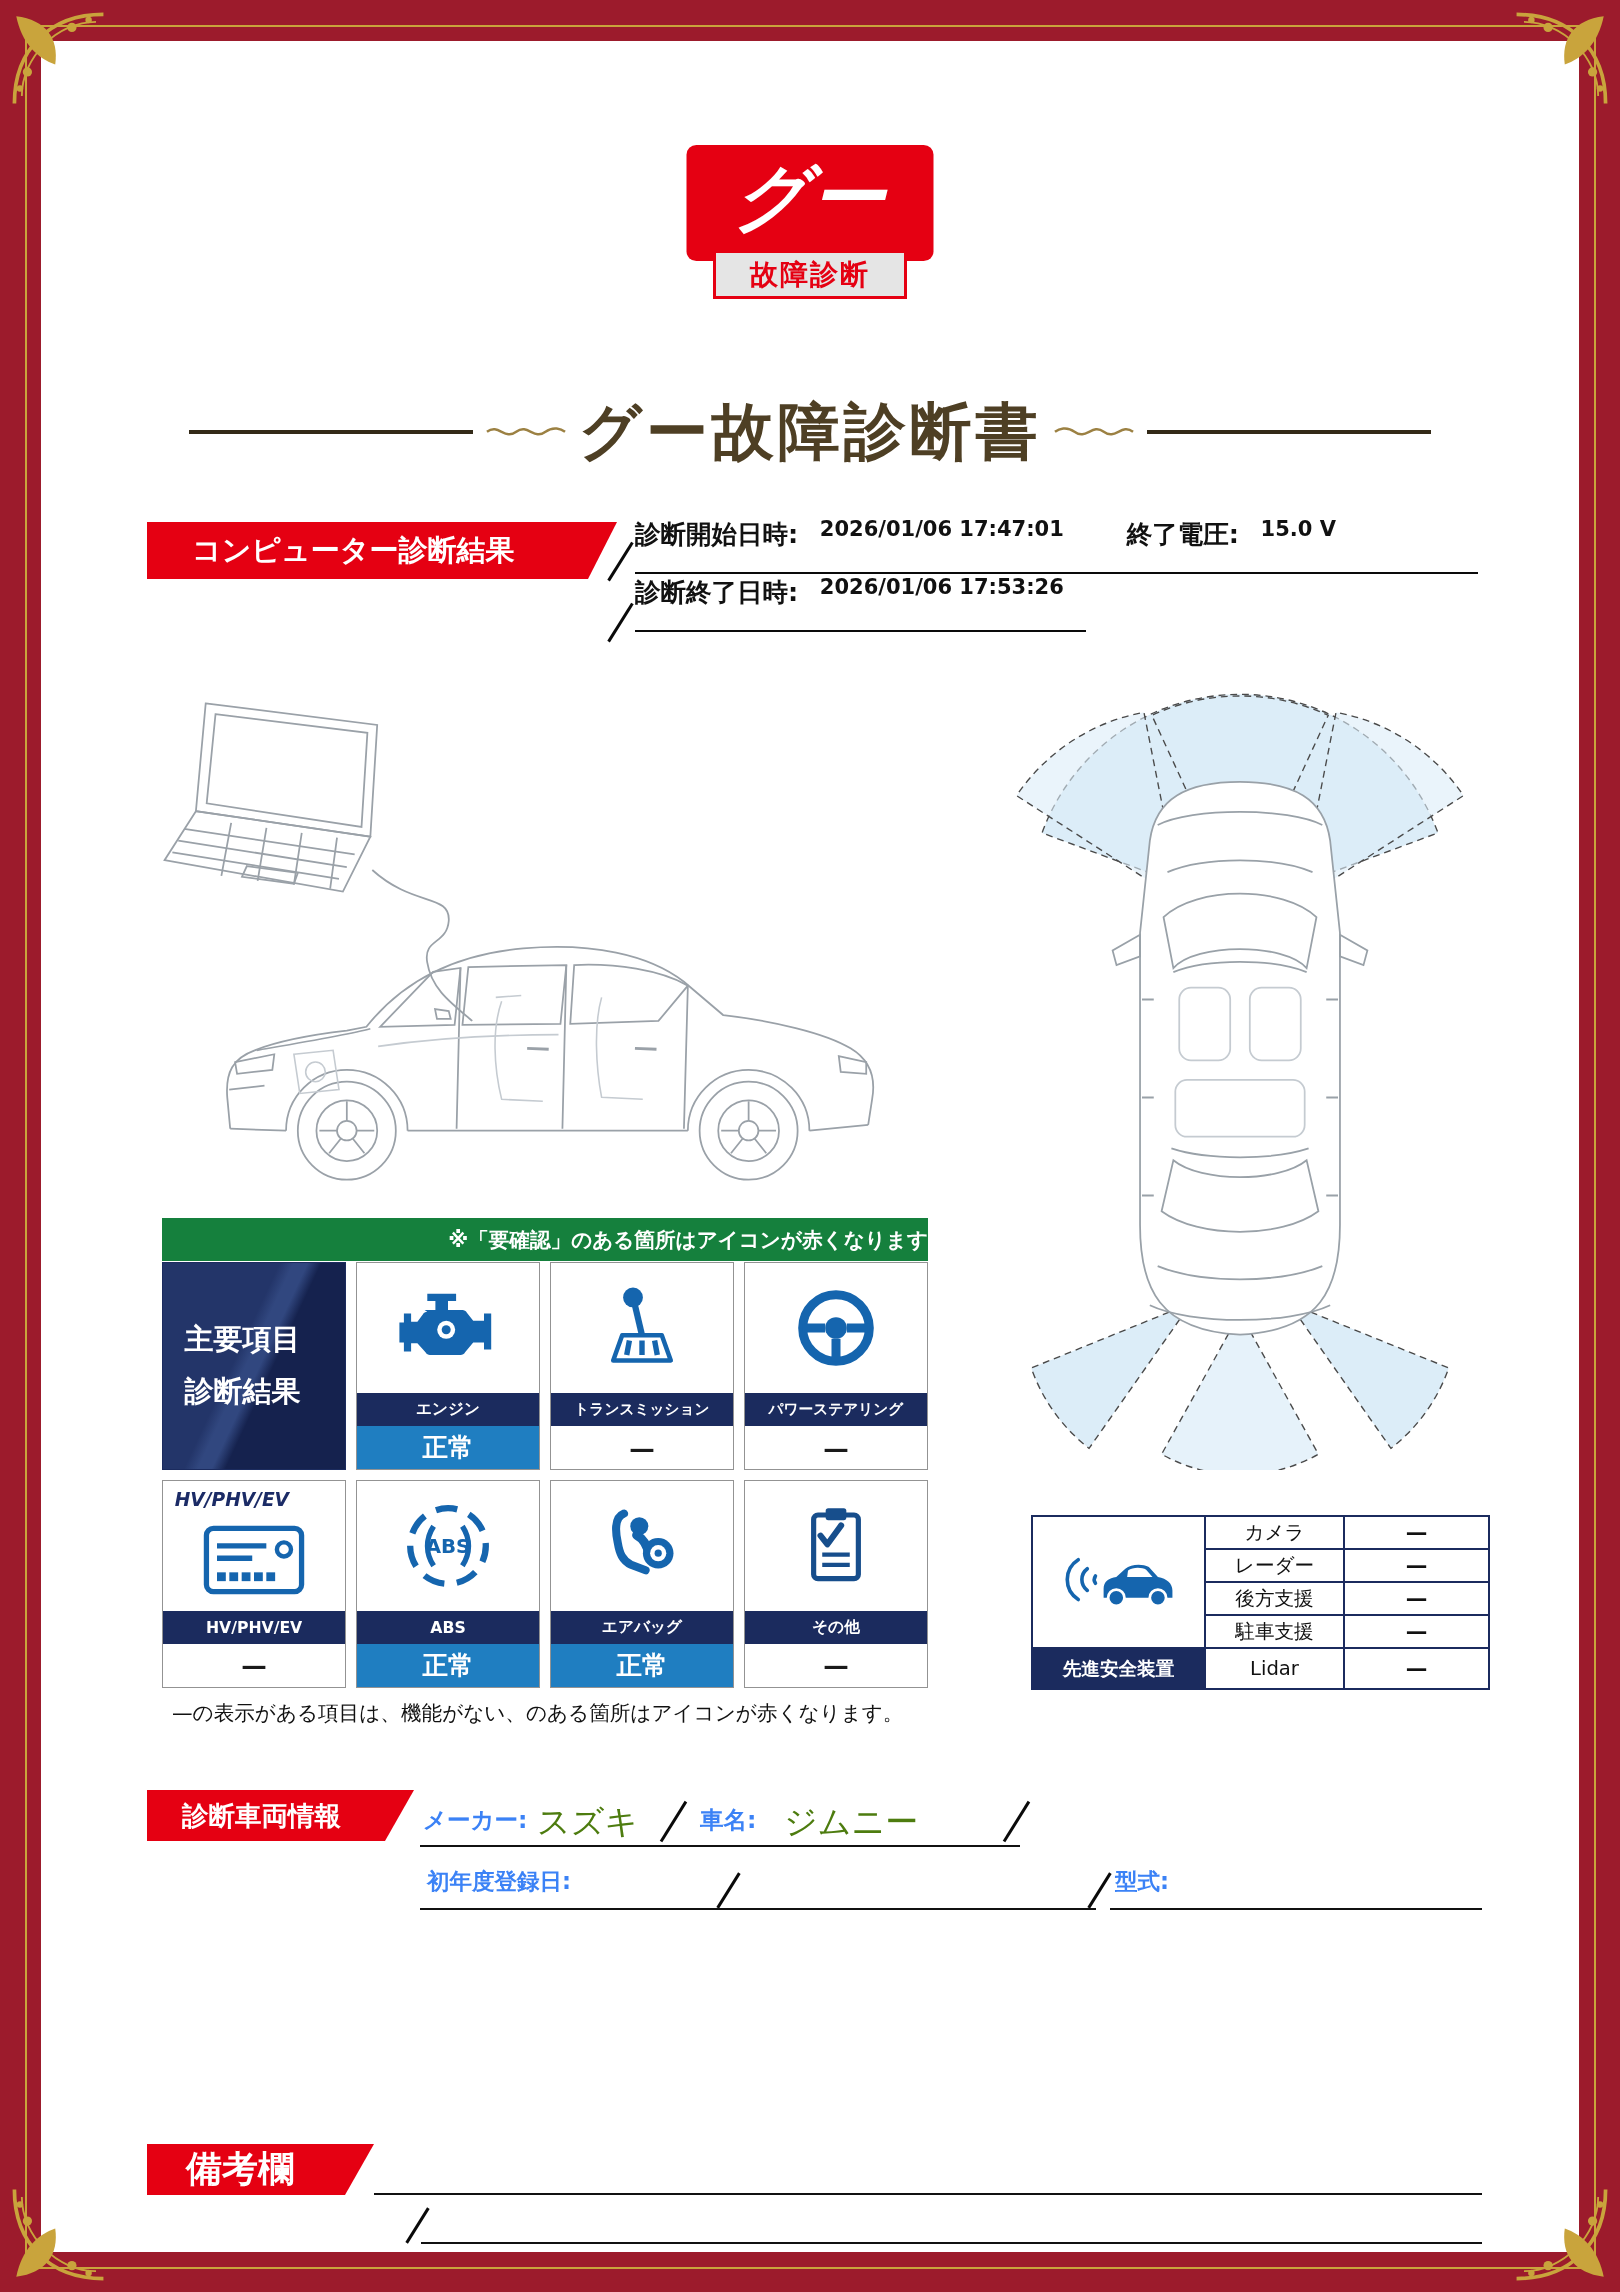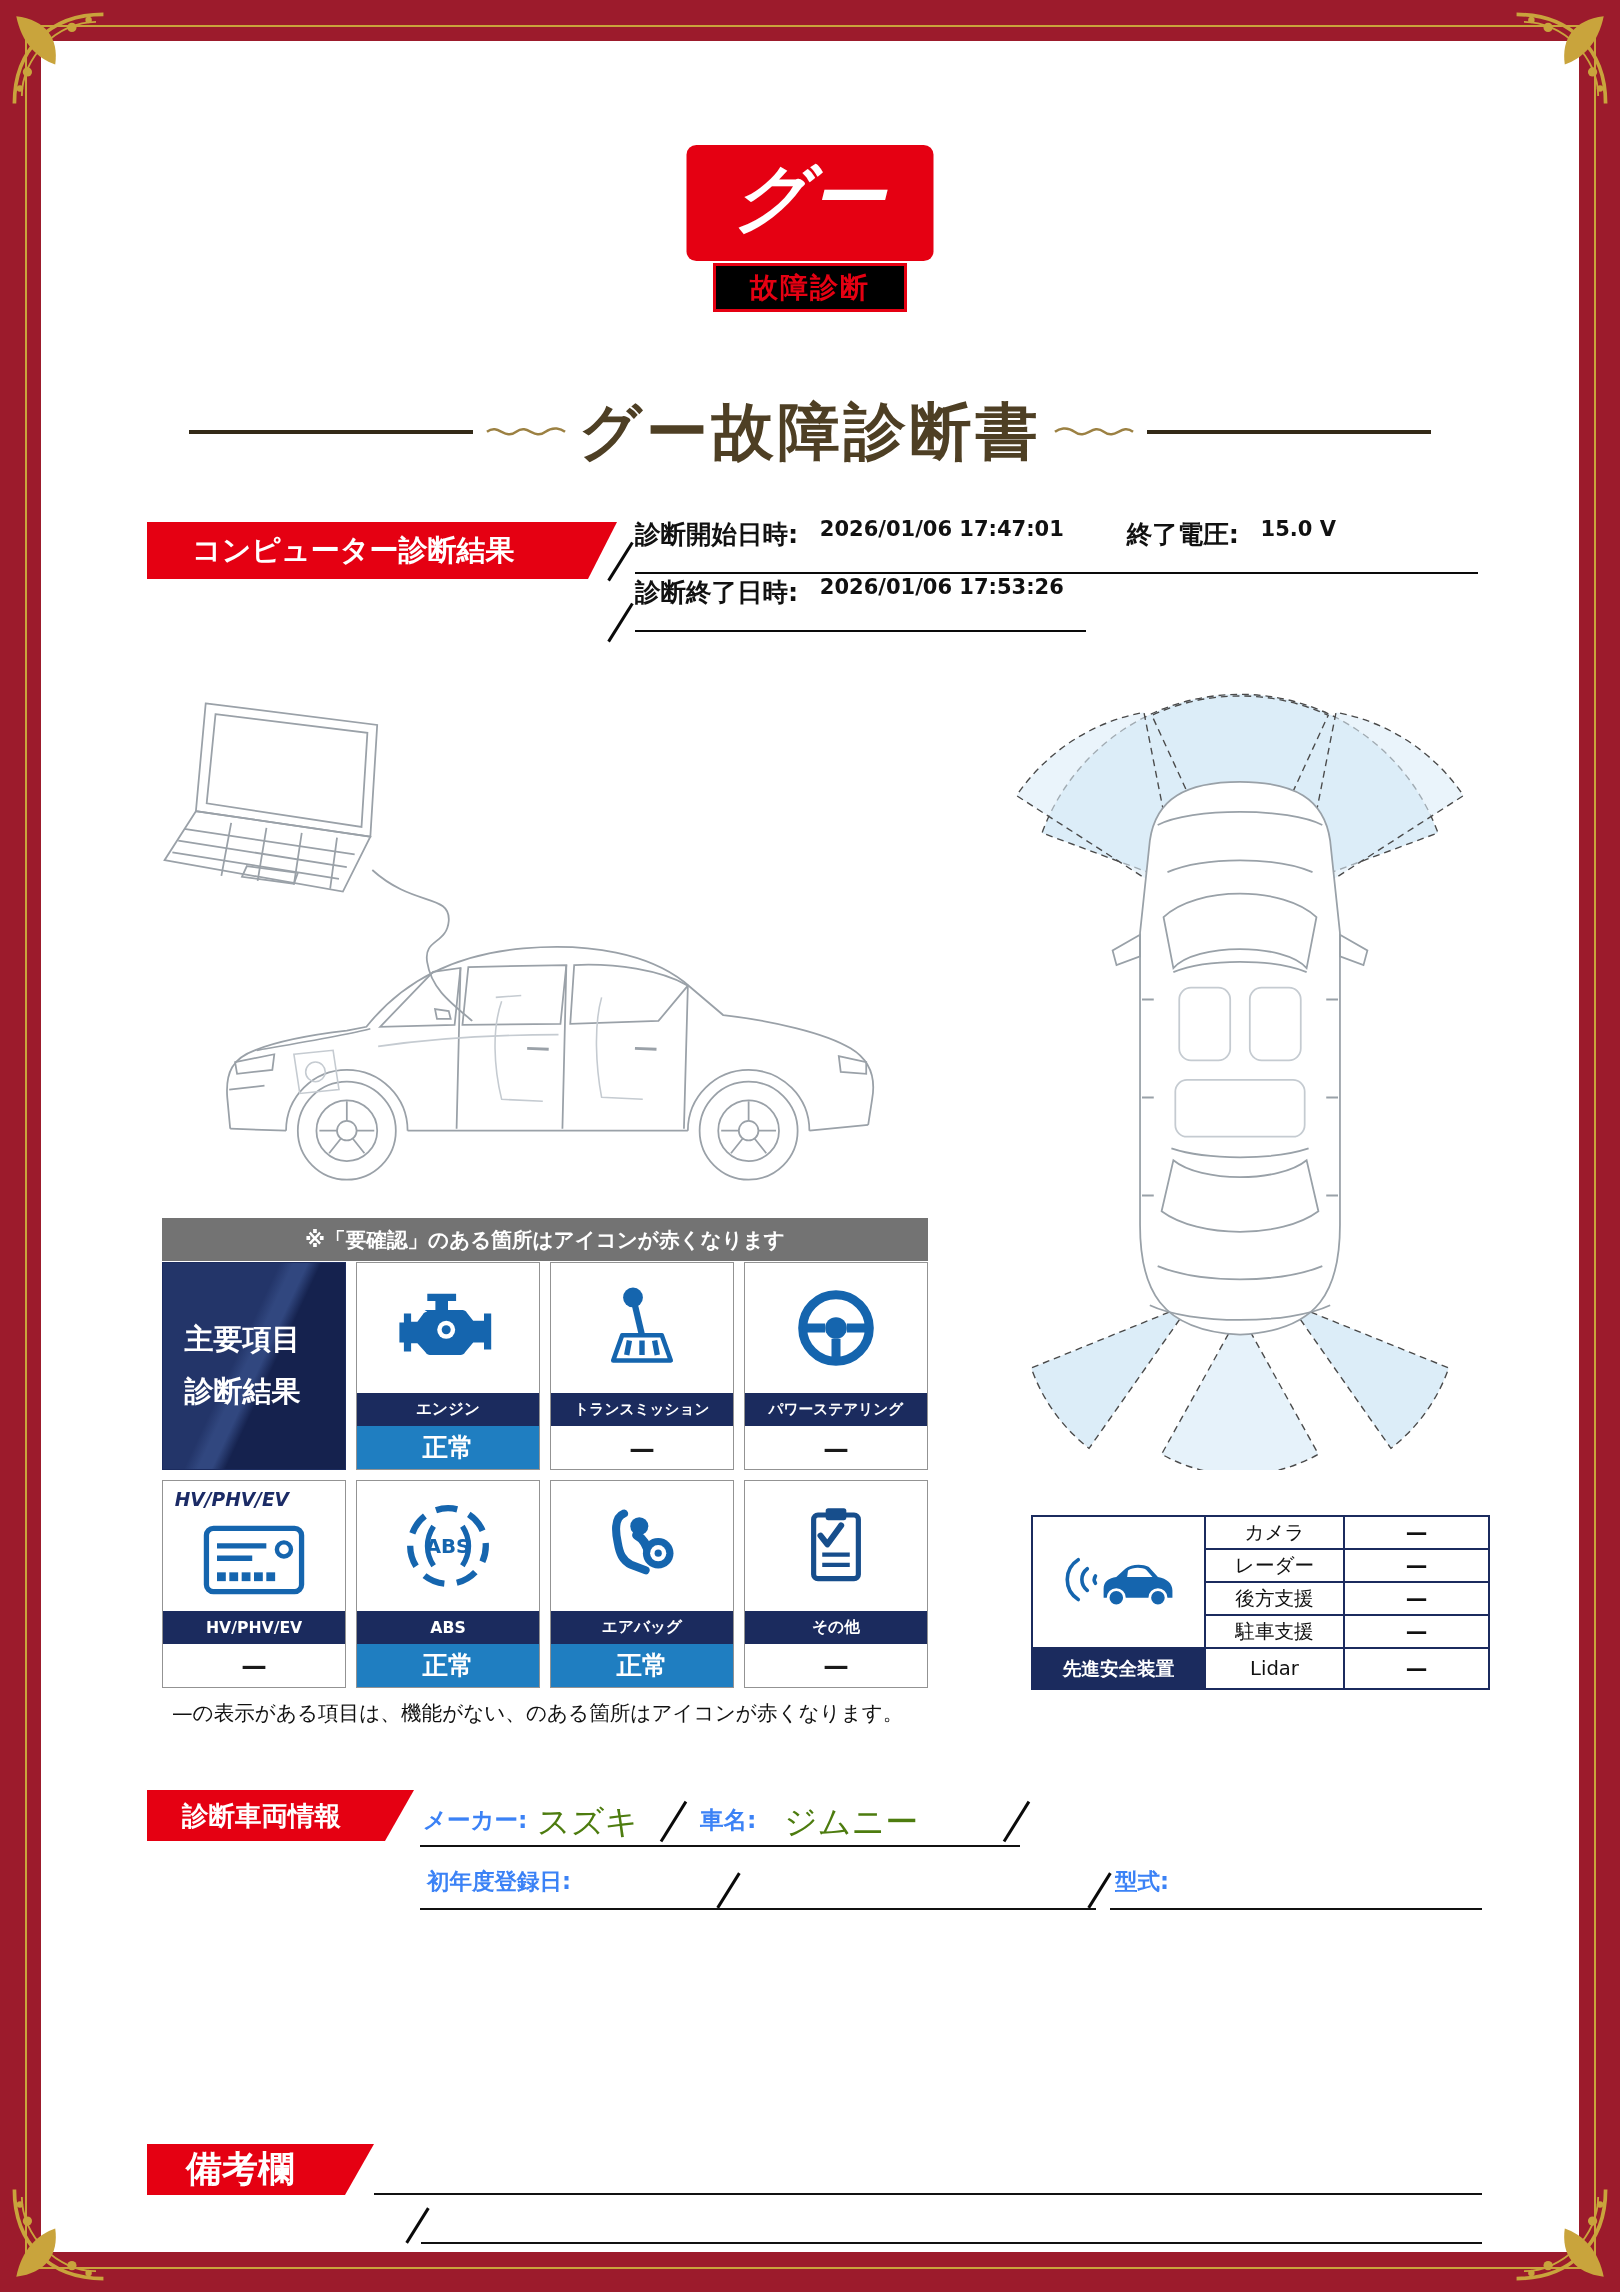--- a/index.html
+++ b/index.html
@@ -14,22 +14,22 @@
   .corner { position:absolute; width:102px; height:102px; z-index:42; pointer-events:none; }
   .c-tl { top:6.9px; left:6.9px; }
   .c-tr { top:6.9px; right:6.9px; transform:scaleX(-1); }
   .c-bl { bottom:6.9px; left:6.9px; transform:scaleY(-1); }
   .c-br { bottom:6.9px; right:6.9px; transform:scale(-1,-1); }
 
   
   .logo-red { position:absolute; left:50%; transform:translateX(-50%); top:145px; width:247px; height:116px;
     background:#E50012; border-radius:9.8px; display:flex; align-items:center; justify-content:center; }
   .logo-red span { color:#fff; font-size:74px; font-weight:800; font-style:italic; letter-spacing:2px; padding-bottom:7.8px; }
-  .logo-white { position:absolute; left:50%; transform:translateX(-50%); top:263px; width:194px; height:49px;
-    background:#000000; border:3.9px solid #E50012; display:flex; align-items:center; justify-content:center; }
+  .logo-white { position:absolute; left:50%; transform:translateX(-50%); top:250px; width:194px; height:49px;
+    background:#e5e5e5; border:3.9px solid #E50012; display:flex; align-items:center; justify-content:center; }
   .logo-white span { color:#E50012; font-size:28px; font-weight:800; letter-spacing:2px; }
 
   
   .title-row { position:absolute; left:0; top:390px; width:100%; display:flex; align-items:center; justify-content:center; gap:11.8px; }
   .t-line { width:284px; height:4.9px; background:#332A18; }
   .title-text { font-size:62px; font-weight:800; color:#4E3F24; letter-spacing:3.9px; white-space:nowrap; }
   .flourish { flex:0 0 auto; }
 
   
   .banner { position:absolute; background:#E50012; color:#fff; font-weight:800; display:flex; align-items:center;
@@ -47,22 +47,22 @@
   .cd-row1 { left:635px; top:517px; width:843px; height:57px; }
   .cd-row2 { left:635px; top:575px; width:451px; height:57px; }
 
   .slash { position:absolute; width:2.9px; background:#0a0a0a; transform:rotate(32deg); }
 
   
   .illu-side { position:absolute; left:137px; top:674px; }
   .illu-top  { position:absolute; left:995px; top:676px; }
 
   
-  .notice { position:absolute; left:162px; top:1218px; width:766px; height:43px; background:#737373;
-    color:#fff; font-size:20.6px; font-weight:700; display:flex; align-items:center; justify-content:center; }
+  .notice { position:absolute; left:162px; top:1218px; width:766px; height:43px; background:#15803d;
+    color:#fff; font-size:20.6px; font-weight:700; display:flex; align-items:center; justify-content:flex-end; }
 
   
   .grid { position:absolute; left:162px; top:1262px; width:766px; display:grid;
     grid-template-columns:repeat(4,1fr); gap:9.8px; grid-auto-rows:208px; }
   .gcell { background:#fff; border:1px solid #939393; display:flex; flex-direction:column; overflow:hidden; }
   .gcell .icon-area { flex:1; display:flex; align-items:center; justify-content:center; }
   .gcell .glabel { height:33px; background:#1B2B5E; color:#fff; font-size:15.7px; font-weight:700;
     display:flex; align-items:center; justify-content:center; white-space:nowrap; }
   .gcell .gstatus { height:43px; display:flex; align-items:center; justify-content:center; font-size:25.5px; font-weight:800; }
   .gstatus.ok { background:#1F7EC1; color:#fff; }

